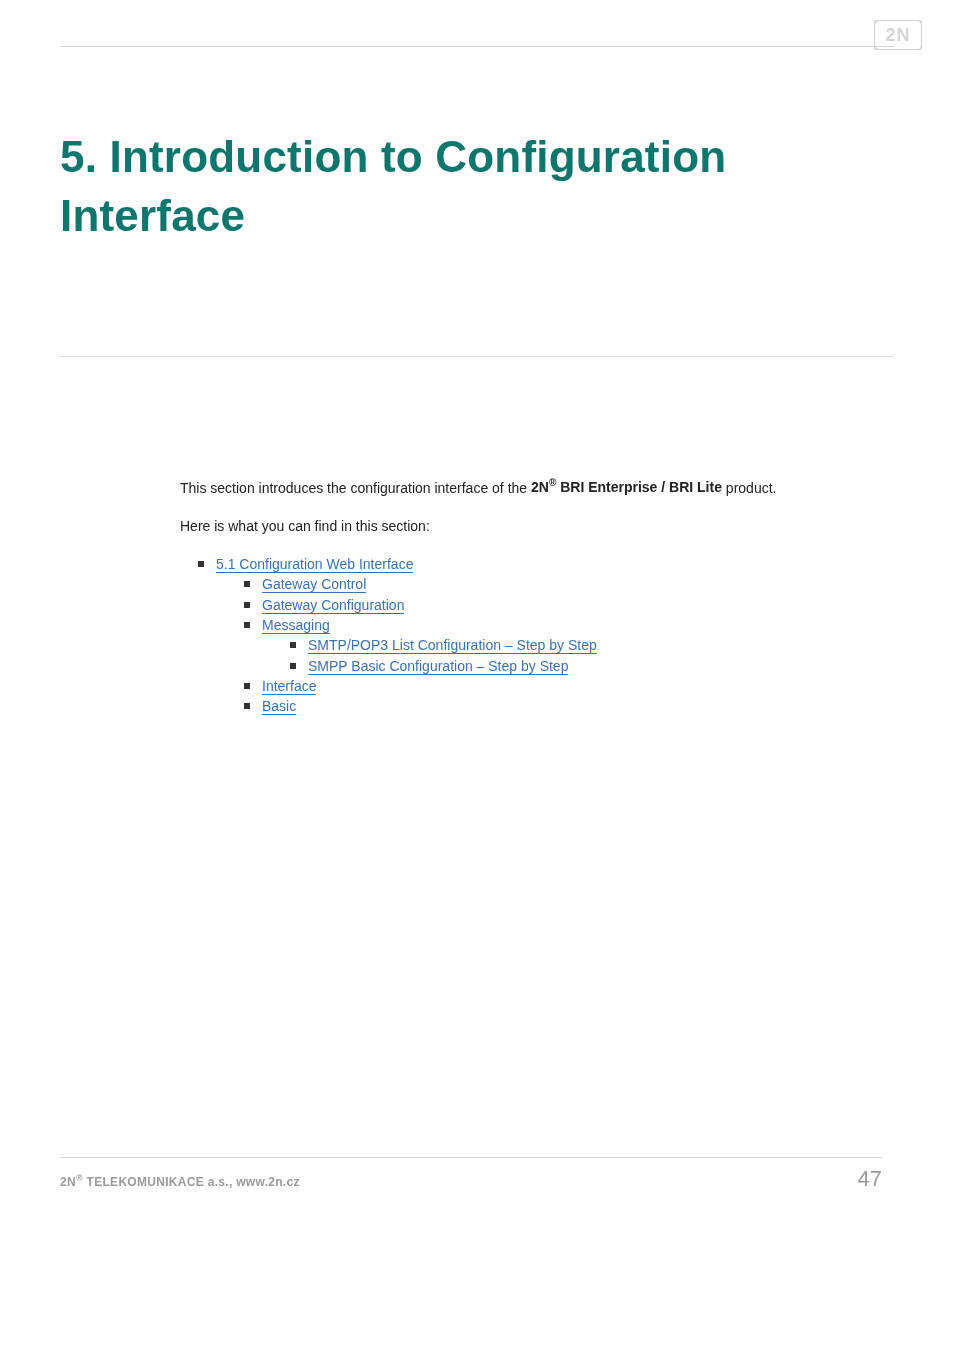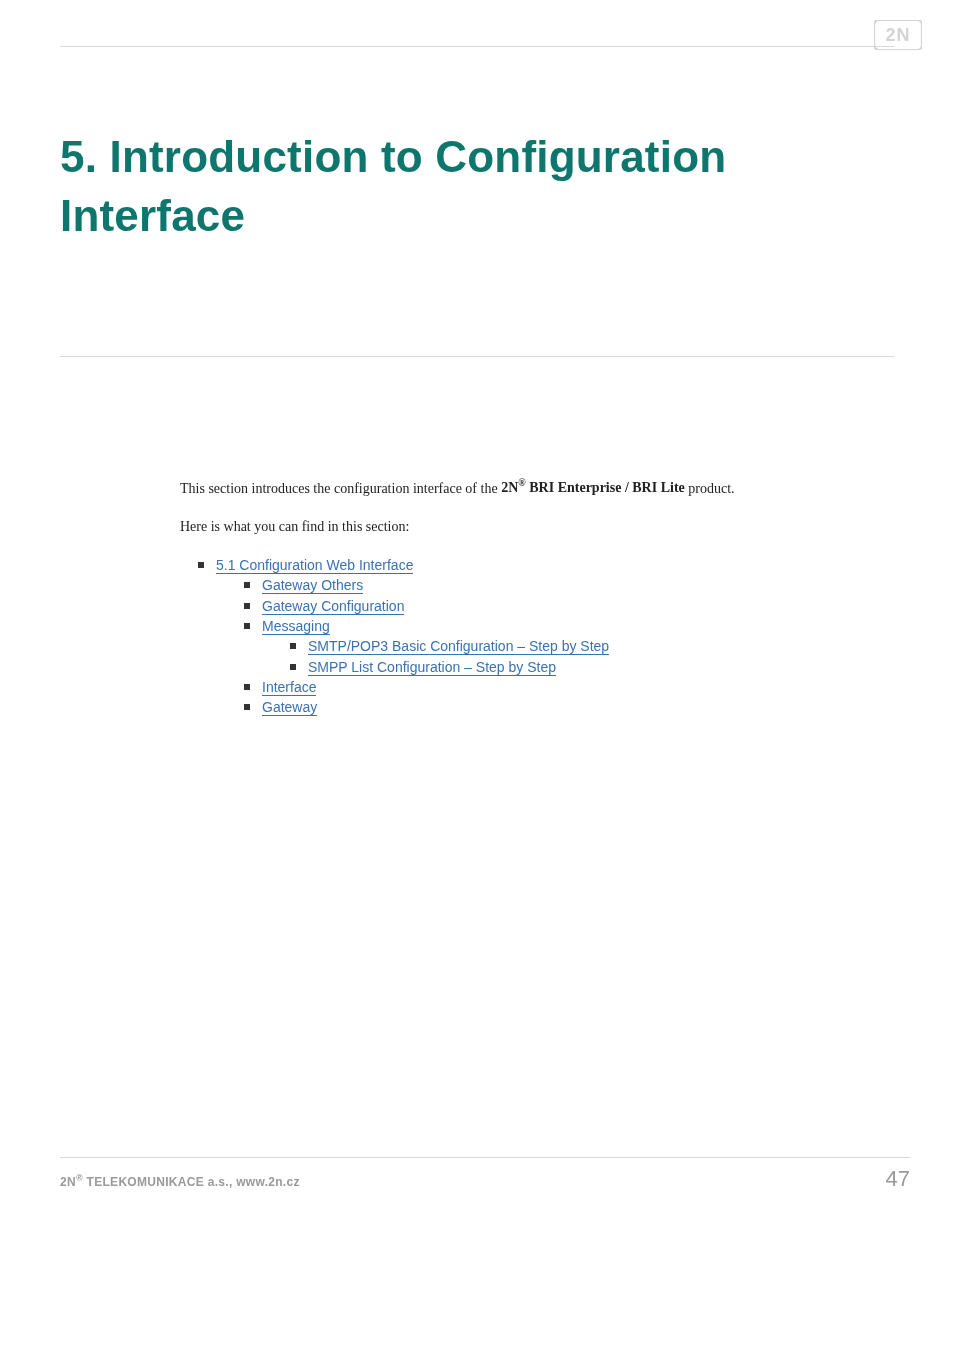--- a/index.html
+++ b/index.html
@@ -45,21 +45,20 @@
   .body-text {
     margin-top: 120px;
     margin-left: 120px;
     font-size: 14px;
     color: #222;
     text-align: justify;
   }
   .body-text p {
     margin: 12px 0 18px 0;
     line-height: 1.45;
-    font-family: Liberation Serif, serif;
   }
   .body-text .sup {
     font-size: 10px;
     vertical-align: super;
   }
   ul.toc {
     list-style: none;
     padding: 0;
     margin: 0 0 10px 36px;
     font-size: 14px;
@@ -84,21 +83,21 @@
   }
   a.link {
     color: #3a72b1;
     text-decoration: none;
     border-bottom: 1px solid #3a72b1;
     padding-bottom: 0px;
   }
   .footer {
     position: absolute;
     left: 60px;
-    right: 44px;
+    right: 72px;
     bottom: 28px;
     border-top: 1px solid #d9d9d9;
     padding-top: 8px;
     display: flex;
     justify-content: space-between;
     align-items: baseline;
   }
   .footer-left {
     color: #9a9a9a;
     font-weight: bold;
@@ -138,41 +137,41 @@
     <p>
       <span>This section introduces the configuration interface of the </span><b><span>2N</span><span class="sup">®</span><span> BRI Enterprise / BRI Lite</span></b><span> product.</span>
     </p>
     <p>Here is what you can find in this section:</p>
 
     <ul class="toc">
       <li>
         <a class="link" href="#">5.1 Configuration Web Interface</a>
         <ul>
           <li>
-            <a class="link" href="#">Gateway Others</a>
+            <a class="link" href="#">Gateway Control</a>
           </li>
           <li>
             <a class="link" href="#">Gateway Configuration</a>
           </li>
           <li>
             <a class="link" href="#">Messaging</a>
             <ul>
               <li>
-                <a class="link" href="#">SMTP/POP3 Basic Configuration – Step by Step</a>
+                <a class="link" href="#">SMTP/POP3 List Configuration – Step by Step</a>
               </li>
               <li>
-                <a class="link" href="#">SMPP List Configuration – Step by Step</a>
+                <a class="link" href="#">SMPP Basic Configuration – Step by Step</a>
               </li>
             </ul>
           </li>
           <li>
             <a class="link" href="#">Interface</a>
           </li>
           <li>
-            <a class="link" href="#">Gateway</a>
+            <a class="link" href="#">Basic</a>
           </li>
         </ul>
       </li>
     </ul>
   </div>
 
   <div class="footer">
     <div class="footer-left">
       <span>2N</span><span class="sup">®</span><span> TELEKOMUNIKACE a.s., www.2n.cz</span>
     </div>

